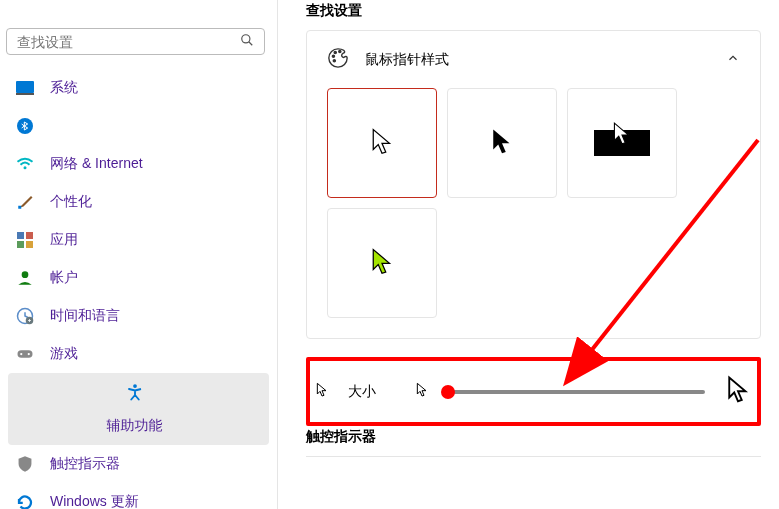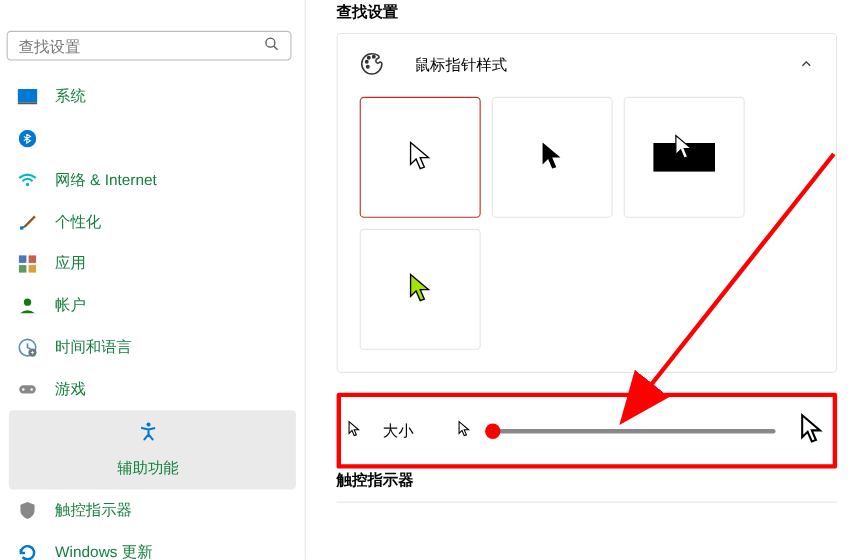--- a/index.html
+++ b/index.html
@@ -50,21 +50,21 @@
   background: #eaeaea;
   border-radius: 4px;
   margin: 0 8px;
   padding-left: 8px;
   flex-direction: column;
 }
 .nav-icon {
   width: 18px; height: 18px;
   display: flex; align-items: center; justify-content: center;
 }
-.nav-label { color: #15803d; }
+.nav-label { color: #4c1d95; }
 
 .main {
   flex: 1;
   padding: 0 18px 0 28px;
   position: relative;
 }
 .section-title {
   font-weight: 600;
   margin: 2px 0 10px 0;
   font-size: 14px;
@@ -72,21 +72,21 @@
 .card {
   border: 1px solid #e5e5e5;
   border-radius: 4px;
   background: #fff;
   margin-bottom: 18px;
 }
 .card-header {
   display: flex;
   align-items: center;
   padding: 16px 20px;
-  gap: 28px;
+  gap: 16px;
 }
 .card-header .spacer { flex: 1; }
 .chevron { color: #333; }
 .swatch-grid {
   display: flex;
   flex-wrap: wrap;
   gap: 10px;
   padding: 0 20px 20px 20px;
 }
 .swatch {

